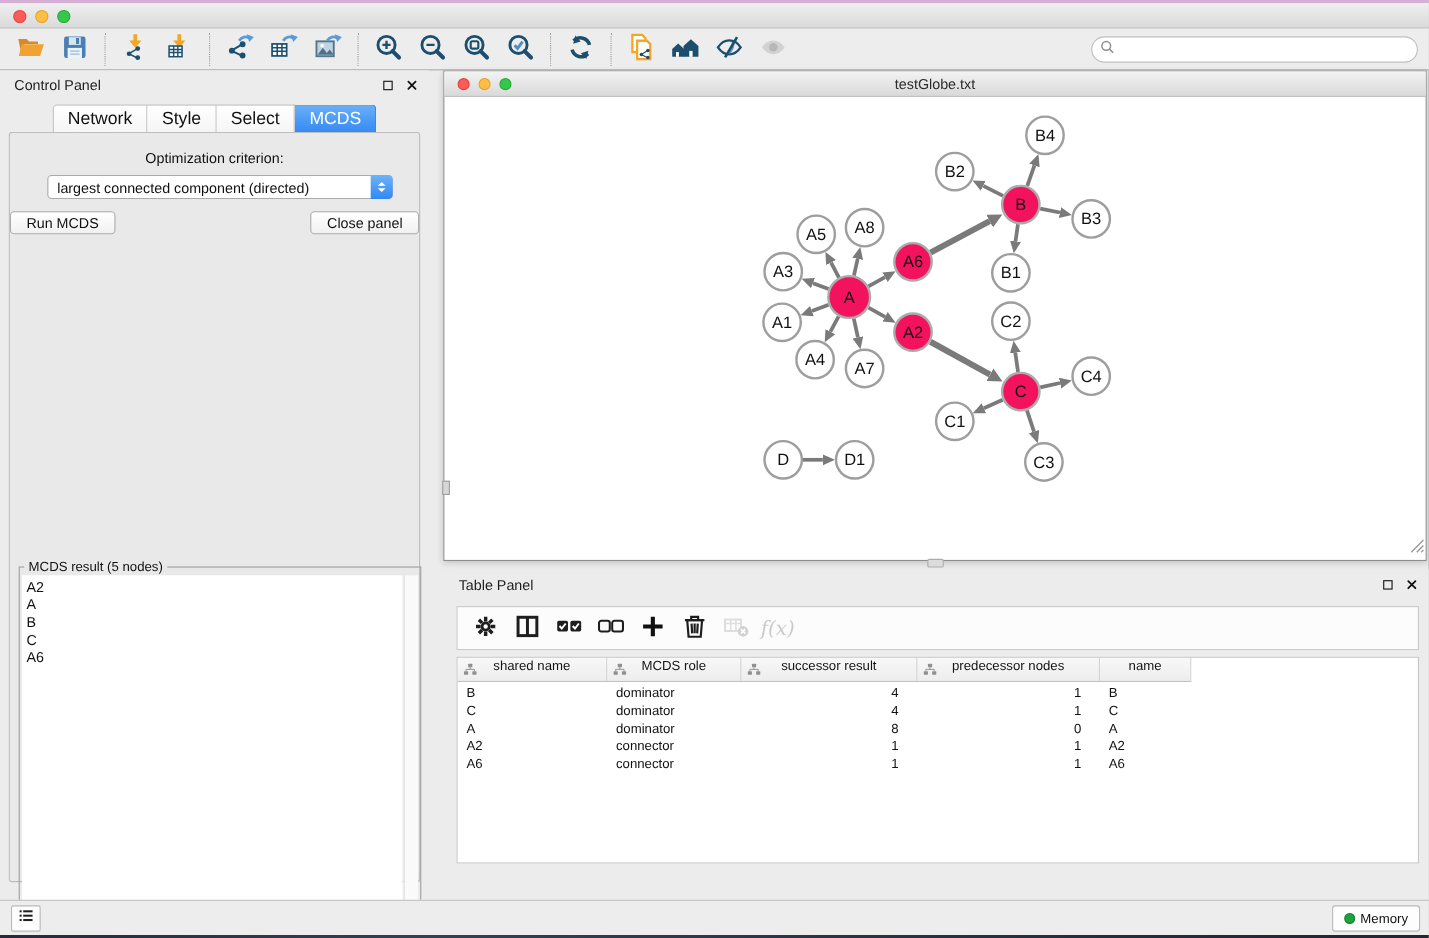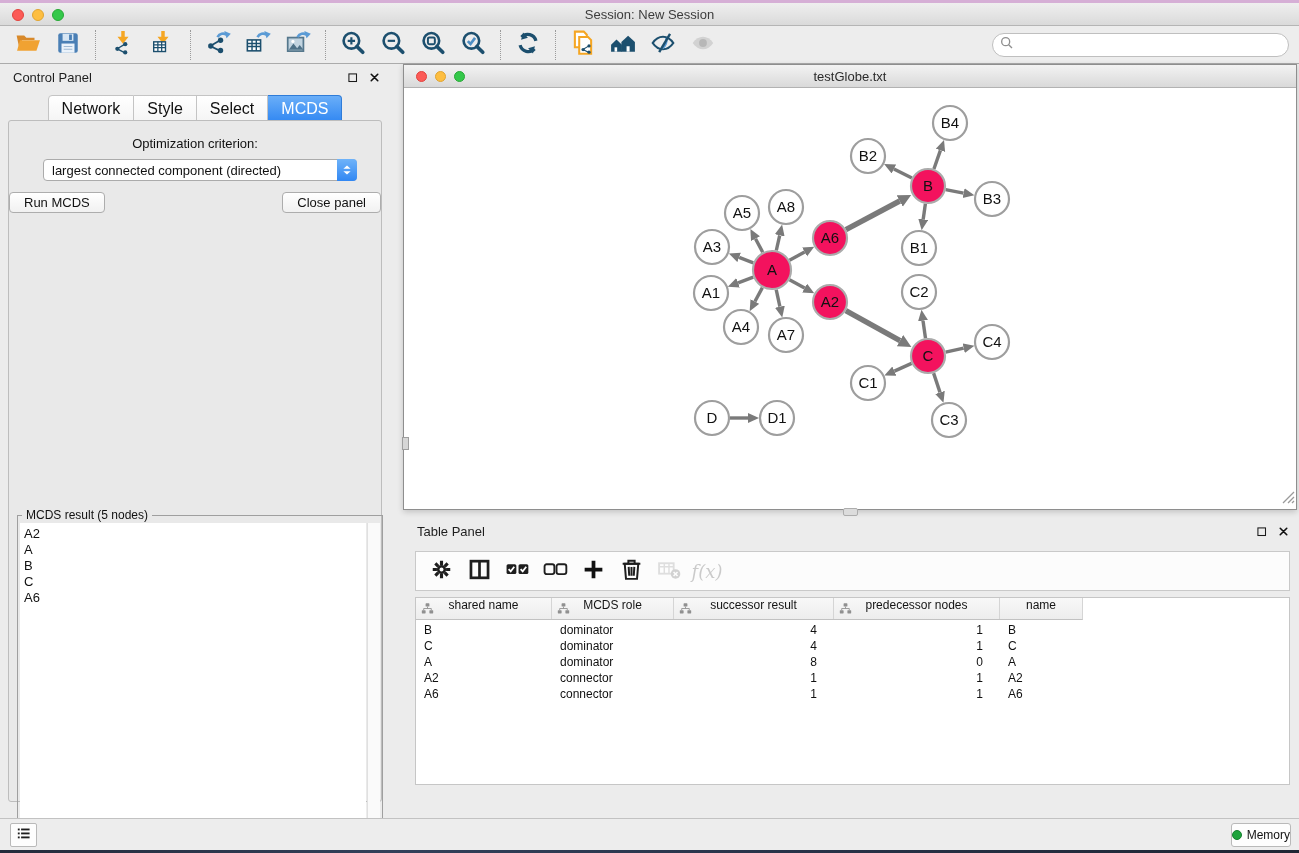--- a/index.html
+++ b/index.html
@@ -117,36 +117,35 @@
   .tp-tab.active { background:linear-gradient(#6AAEF8,#2F86F2); color:#fff; border-color:#2F7CD8; }
 
   
   .status-bar { position:absolute; left:0; top:818px; width:100%; height:32px; background:#EDEDED;
                 border-top:1px solid #C2C2C2; }
   .status-left-btn { position:absolute; left:10px; top:4px; width:27px; height:24px; background:#FDFDFD;
                      border:1px solid #B9B9B9; border-radius:2px; display:flex; align-items:center;
                      justify-content:center; cursor:pointer; }
   .memory-btn { position:absolute; right:8px; top:4px; height:24px; background:#FDFDFD;
                 border:1px solid #B9B9B9; border-radius:3px; display:flex; align-items:center;
-                gap:5px; padding:0 0; font-size:12px; color:#111; cursor:pointer; }
+                gap:5px; padding:0 10px; font-size:12px; color:#111; cursor:pointer; }
   .memory-dot { width:10px; height:10px; border-radius:50%; background:#1EA33C; border:1px solid #168030; }
 </style>
 </head>
 <body>
 
 <div class="page">
   <div class="desk-top"></div>
 
   <div class="titlebar">
     <div class="lights">
       <div class="light red"></div>
       <div class="light yellow"></div>
       <div class="light green"></div>
     </div>
-    <div class="title">Session: New Session</div>
   </div>
 
   <div class="toolbar">
     <div id="main-toolbar-icons" style="display:flex;align-items:center;">
         <button class="tb-btn">
           <span><svg viewBox="0 0 24 24" width="26" height="26" aria-hidden="true">
               <path d="M1.5 5h7l2 2.2h7.5v2H6.5L4.4 19z" fill="#D8892A"></path>
               <path d="M4.6 9.4H23l-3.2 9.8H1.9z" fill="#F0A232"></path>
             </svg></span>
         </button>

